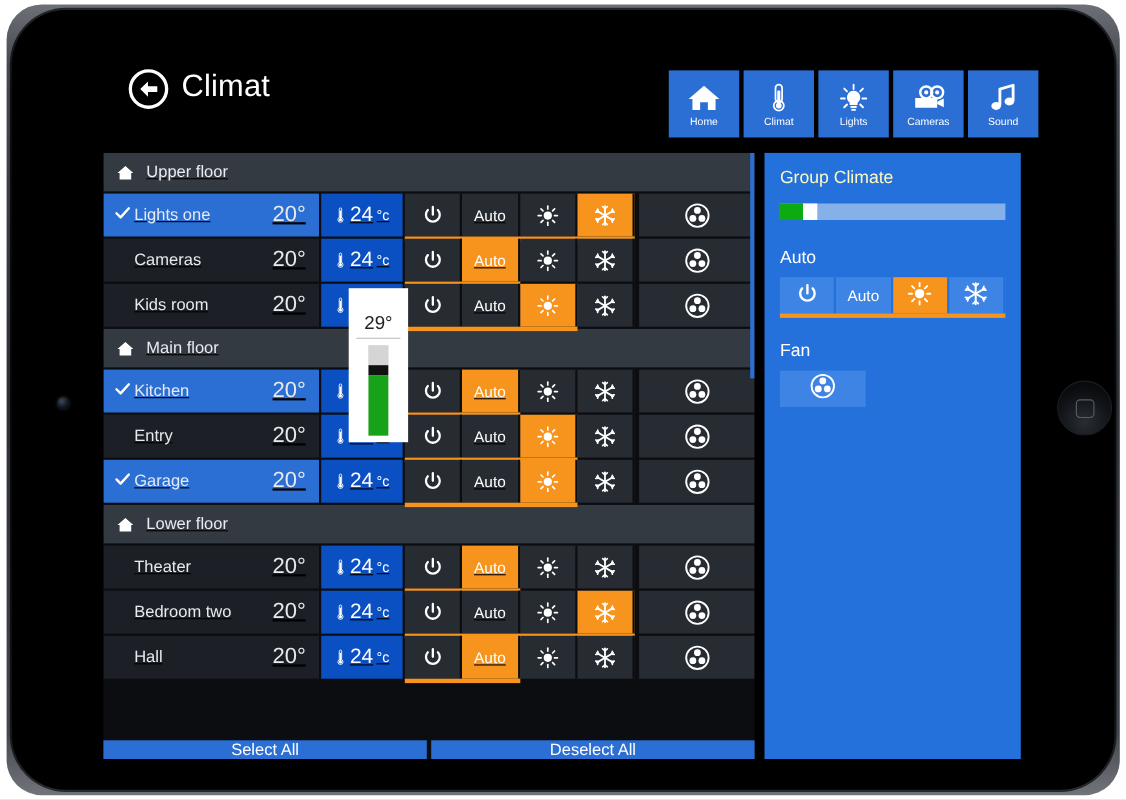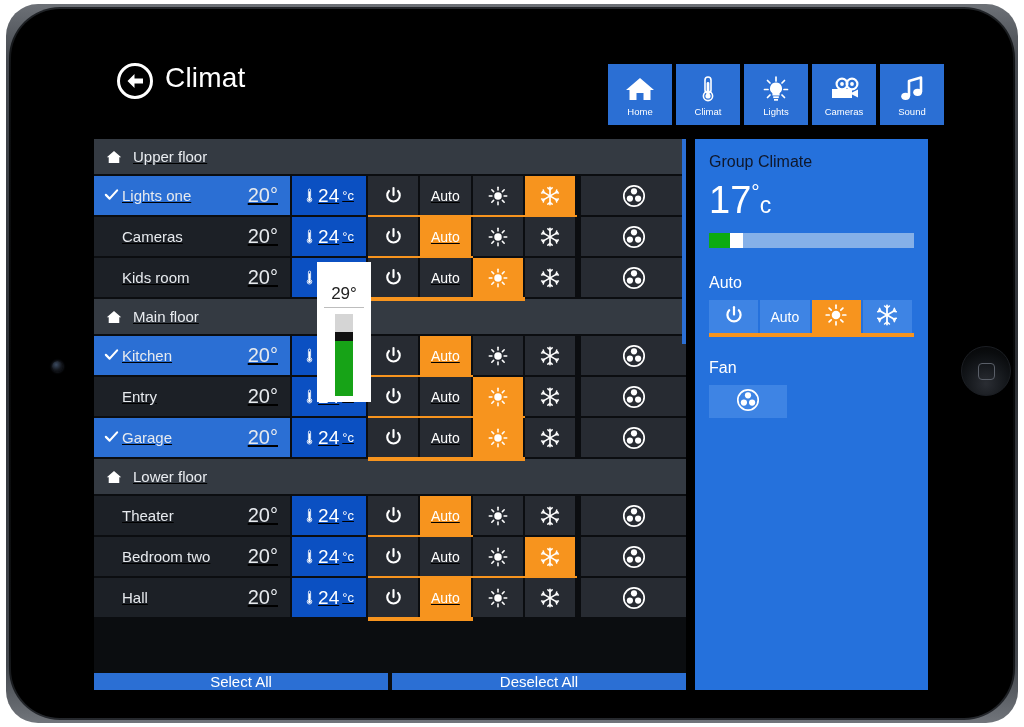--- a/index.html
+++ b/index.html
@@ -170,21 +170,21 @@
     flex: 1; background: #2b6fd4; color: #fff; font-size: 15px;
     display: flex; align-items: center; justify-content: center;
     cursor: pointer;
   }
 
   
   #group-panel {
     width: 233px; background: #2571dc; padding: 14px 14px 0 14px;
     position: relative;
   }
-  #gp-title { color: #0f172a; font-size: 16px; }
+  #gp-title { color: #fef9c3; font-size: 16px; }
   #gp-temp { color: #fff; font-size: 38px; margin-top: 10px; line-height: 1; }
   #gp-temp sup { font-size: 21px; vertical-align: super; }
   #gp-temp .u { font-size: 23px; }
   #gp-bar {
     margin-top: 14px; height: 15px; background: #85b0e8;
     display: flex; align-items: stretch;
   }
   #gp-bar .fill { background: #0cab12; }
   #gp-bar .knob { width: 13px; background: #ffffff; }
   #gp-mode-label { color: #fff; font-size: 16px; margin-top: 26px; }
@@ -1135,21 +1135,20 @@
           <div id="list-scrollbar" style="height: 205px;"></div>
         </div>
         <div id="list-footer">
           <div class="fbtn">Select All</div>
           <div class="fbtn">Deselect All</div>
         </div>
       </div>
 
       <div id="group-panel">
         <div id="gp-title">Group Climate</div>
-        <div id="gp-temp"><span>17</span><sup>°</sup><span class="u">c</span></div>
         <div id="gp-bar">
           <div class="fill" style="width: 10%;"></div>
           <div class="knob"></div>
         </div>
         <div id="gp-mode-label">Auto</div>
         <div id="gp-mode">
           <div class="gmbtn">
             <span>
               <svg width="20" height="20" viewBox="0 0 20 20">
                       <path d="M10 2.2 L10 9.6" stroke="#fff" stroke-width="2.2" stroke-linecap="round" fill="none"></path>

